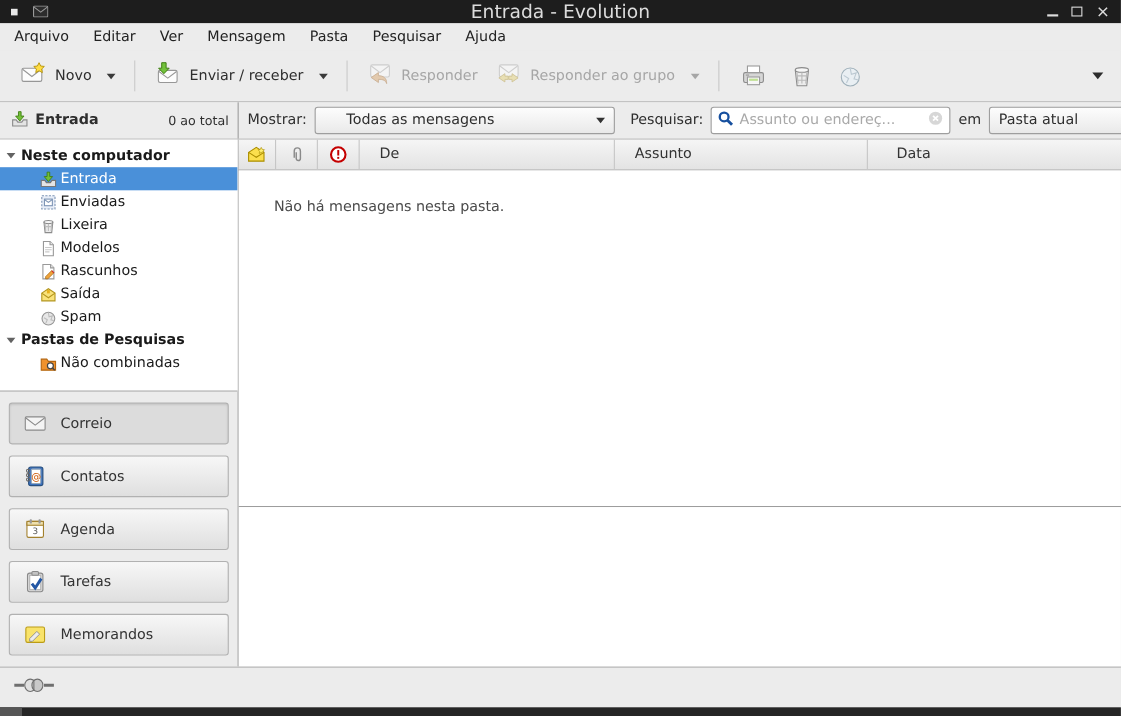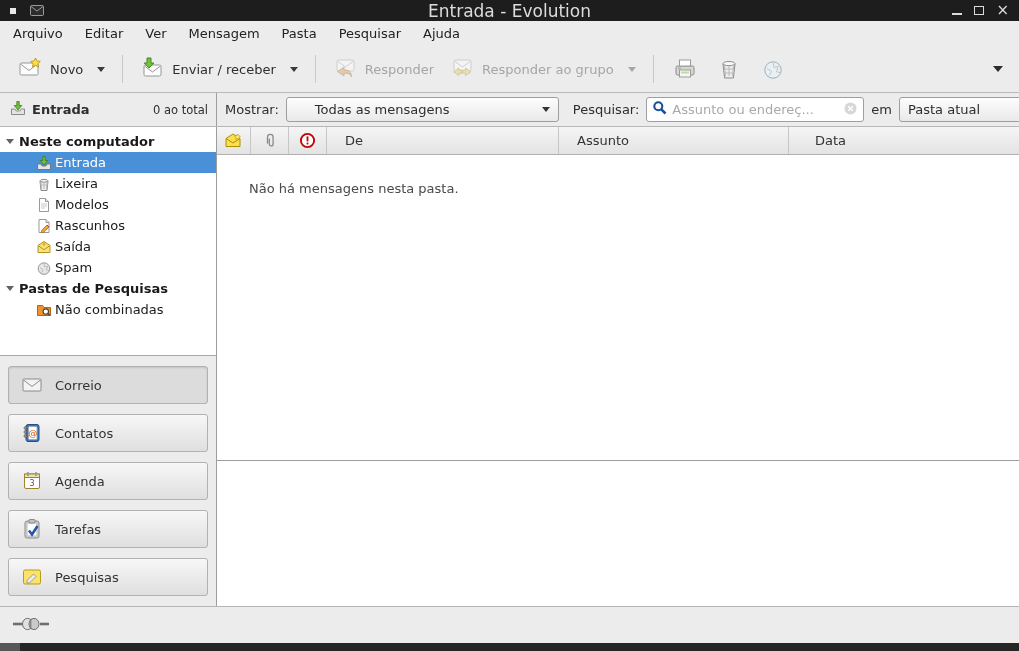--- a/index.html
+++ b/index.html
@@ -239,20 +239,28 @@
         </div>
         <div class="tree-item selected">
           <svg width="16" height="16" viewBox="0 0 16 16">
               <path d="M1.5 9 h3.2 l1.5 2 h3.6 l1.5-2 h3.2 v5.5 H1.5z" fill="#e4e4e4" stroke="#777"></path>
               <path d="M6.8 1.5 h2.4 v4 h2.6 L8 10 4.2 5.5 h2.6z" fill="#72bf38" stroke="#3f7d12" stroke-width="0.8"></path>
             </svg>
           <span>Entrada</span>
         </div>
         <div class="tree-item">
           <svg width="16" height="16" viewBox="0 0 16 16">
+              <rect x="2" y="2" width="12" height="12" fill="#e8eef8" stroke="#7e95b5" stroke-dasharray="2 1.2"></rect>
+              <rect x="4.4" y="5" width="7.2" height="6" fill="#fff" stroke="#7e95b5"></rect>
+              <path d="M4.4 5.4 L8 8 11.6 5.4" fill="none" stroke="#7e95b5"></path>
+            </svg>
+          <span>Enviadas</span>
+        </div>
+        <div class="tree-item">
+          <svg width="16" height="16" viewBox="0 0 16 16">
               <path d="M4 5 h8 l-1 9.5 H5z" fill="#ececec" stroke="#8c8c8c"></path>
               <ellipse cx="8" cy="4.8" rx="4" ry="1.4" fill="#f7f7f7" stroke="#8c8c8c"></ellipse>
               <path d="M5 6.5 l.6 6.5 M8 6.5 v6.5 M11 6.5 l-.6 6.5 M4.6 9 h6.8" stroke="#bdbdbd" fill="none"></path>
             </svg>
           <span>Lixeira</span>
         </div>
         <div class="tree-item">
           <svg width="16" height="16" viewBox="0 0 16 16">
               <path d="M3.5 1.5 h6 l3 3 v10 h-9z" fill="#fff" stroke="#999"></path>
               <path d="M9.5 1.5 v3 h3" fill="#e9e9e9" stroke="#999"></path>
@@ -334,21 +342,21 @@
               <rect x="8" y="1.5" width="6" height="3.5" rx="1" fill="#c3c3c3" stroke="#8a8a8a"></rect>
               <path d="M8 12.5 l3 4 5.5-8.5" stroke="#2457a4" stroke-width="2.6" fill="none"></path>
             </svg>
           <span>Tarefas</span>
         </div>
         <div class="sw-btn">
           <svg width="22" height="22" viewBox="0 0 22 22">
               <rect x="2.5" y="4" width="17" height="14" rx="1.5" fill="#f9e36a" stroke="#bb9c17"></rect>
               <path d="M6 14.5 l6.5-6.5 2.5 2.5-6.5 6.5 H6z" fill="#ececec" stroke="#8a8a8a" stroke-width="0.8"></path>
             </svg>
-          <span>Pesquisas</span>
+          <span>Memorandos</span>
         </div>
       </div>
     </div>
 
     <div class="content">
       <div class="list-header">
         <div class="lh-cell lh-icon lh-c1">
           <svg width="17" height="15" viewBox="0 0 17 15">
               <path d="M1 5.5 l7-4.5 7 4.5 v8 H1z" fill="#fbdf4d" stroke="#ab8e00"></path>
               <path d="M1 5.5 l7 4.5 7-4.5" fill="none" stroke="#ab8e00"></path>

